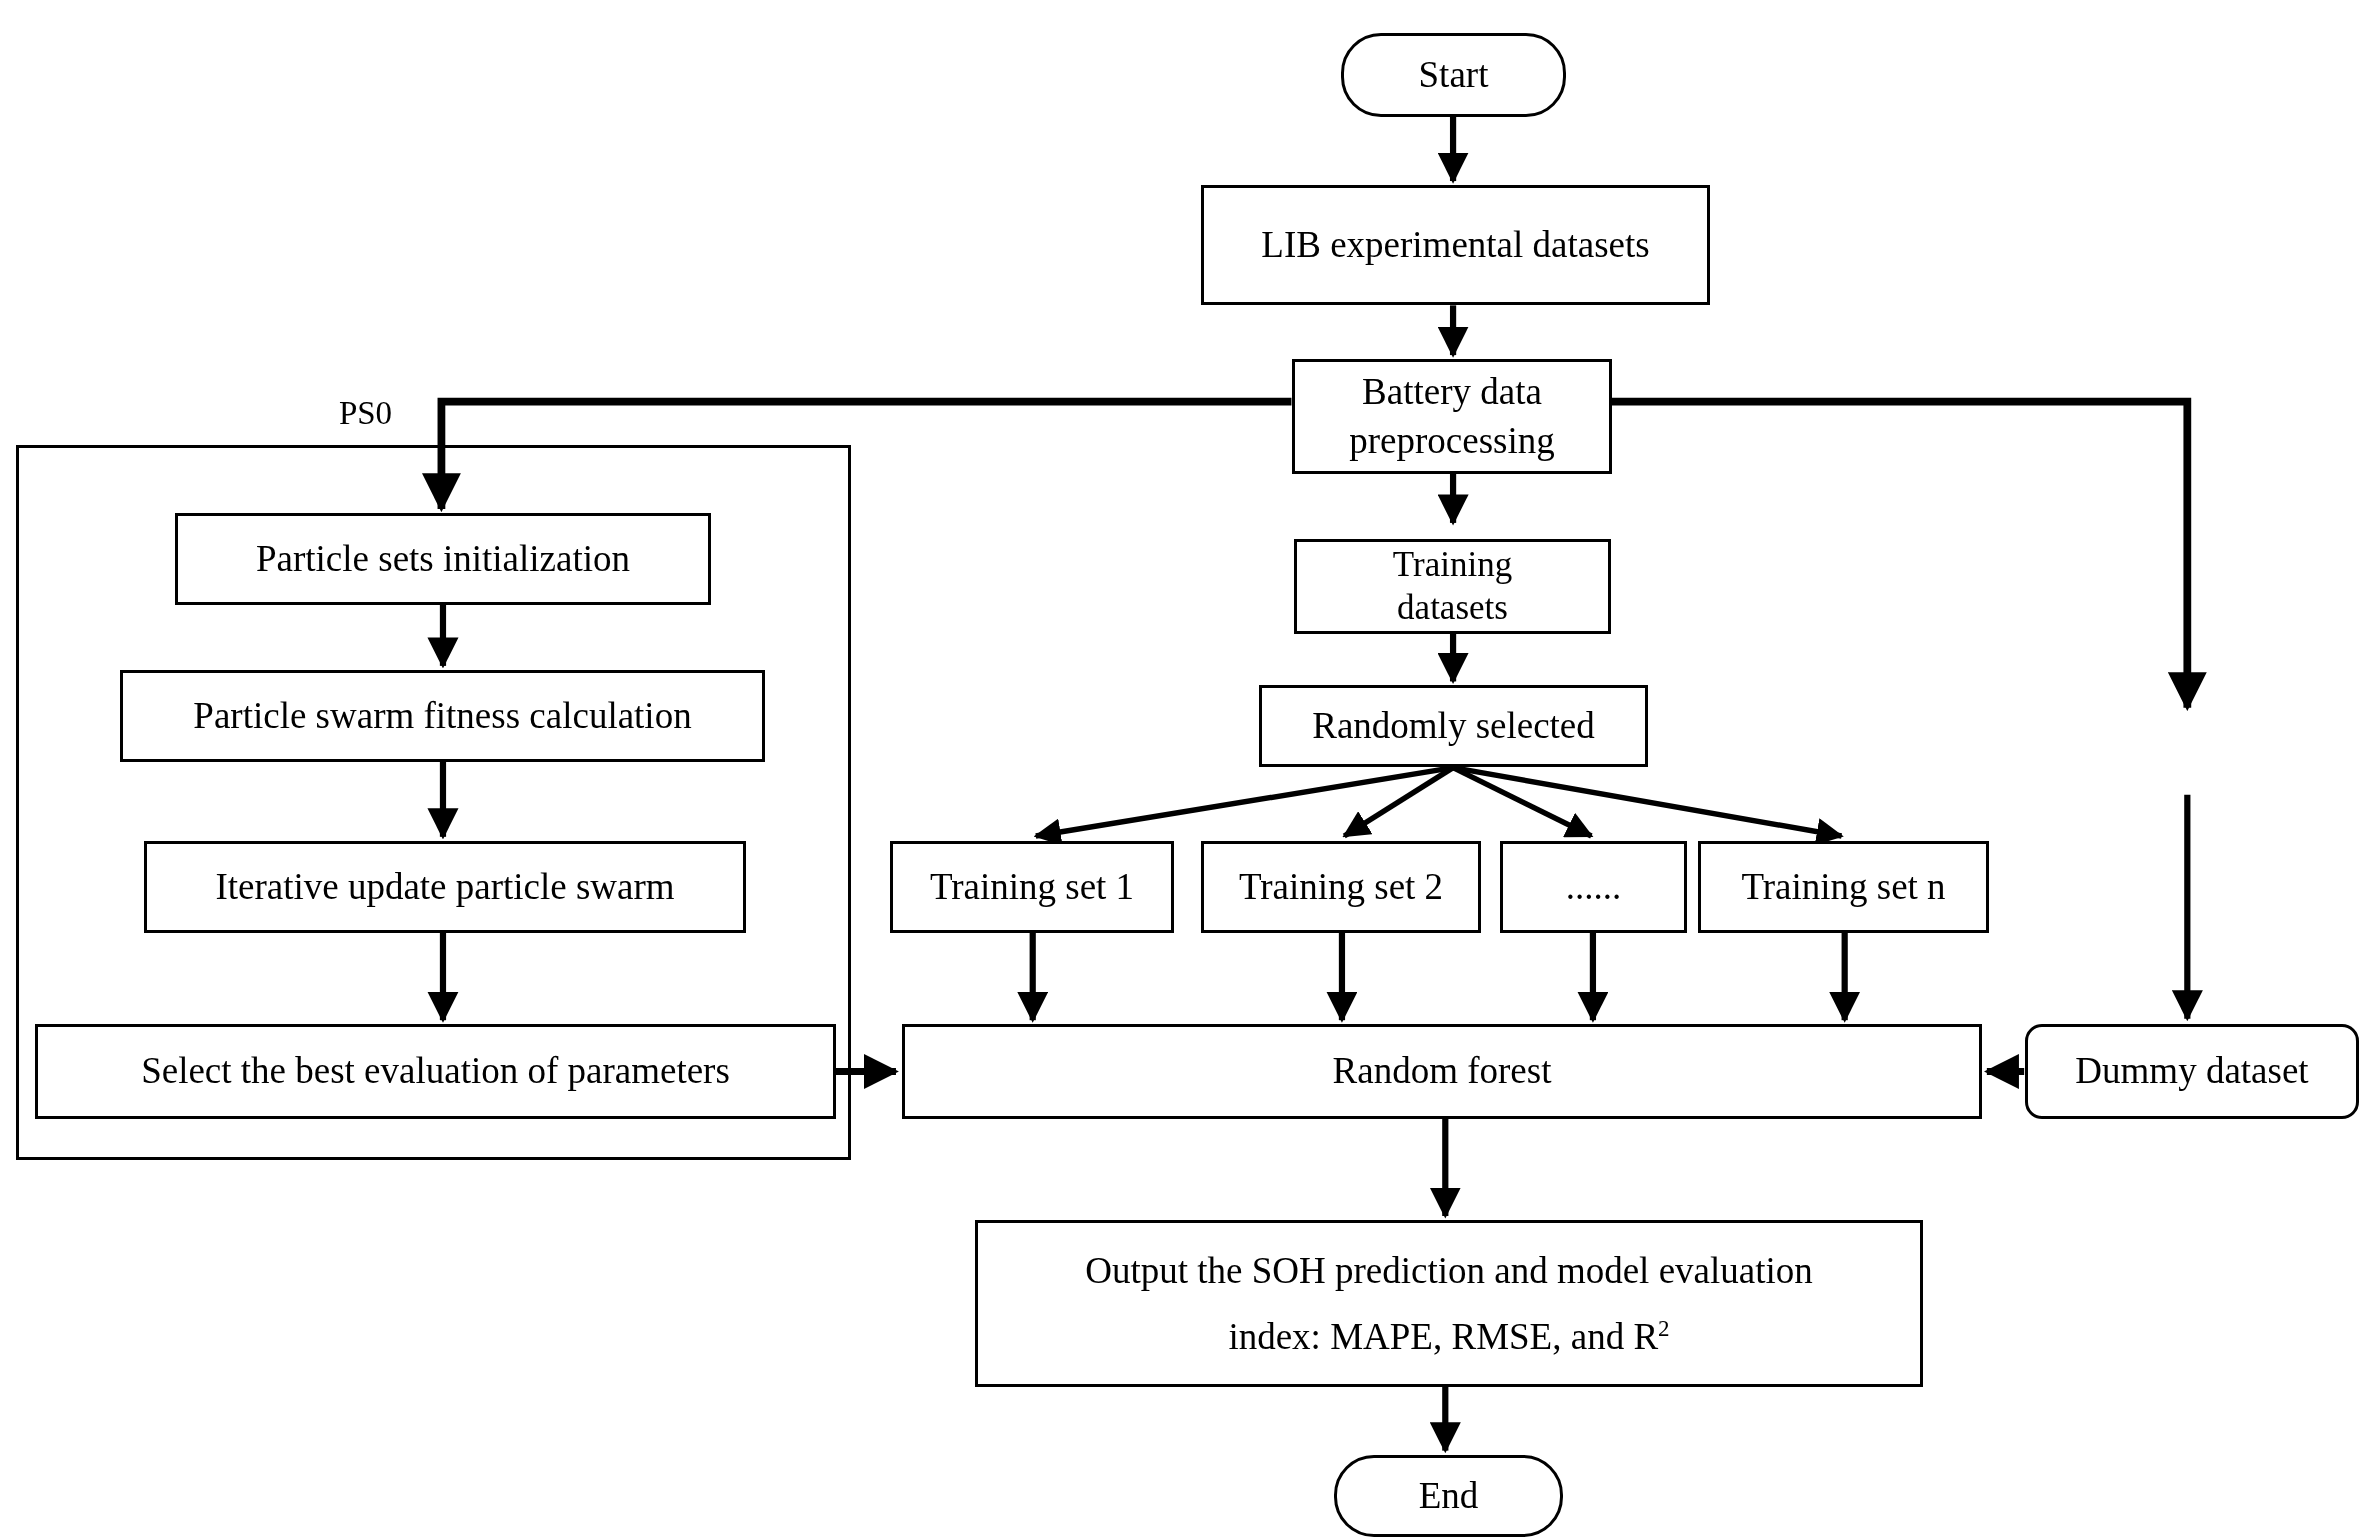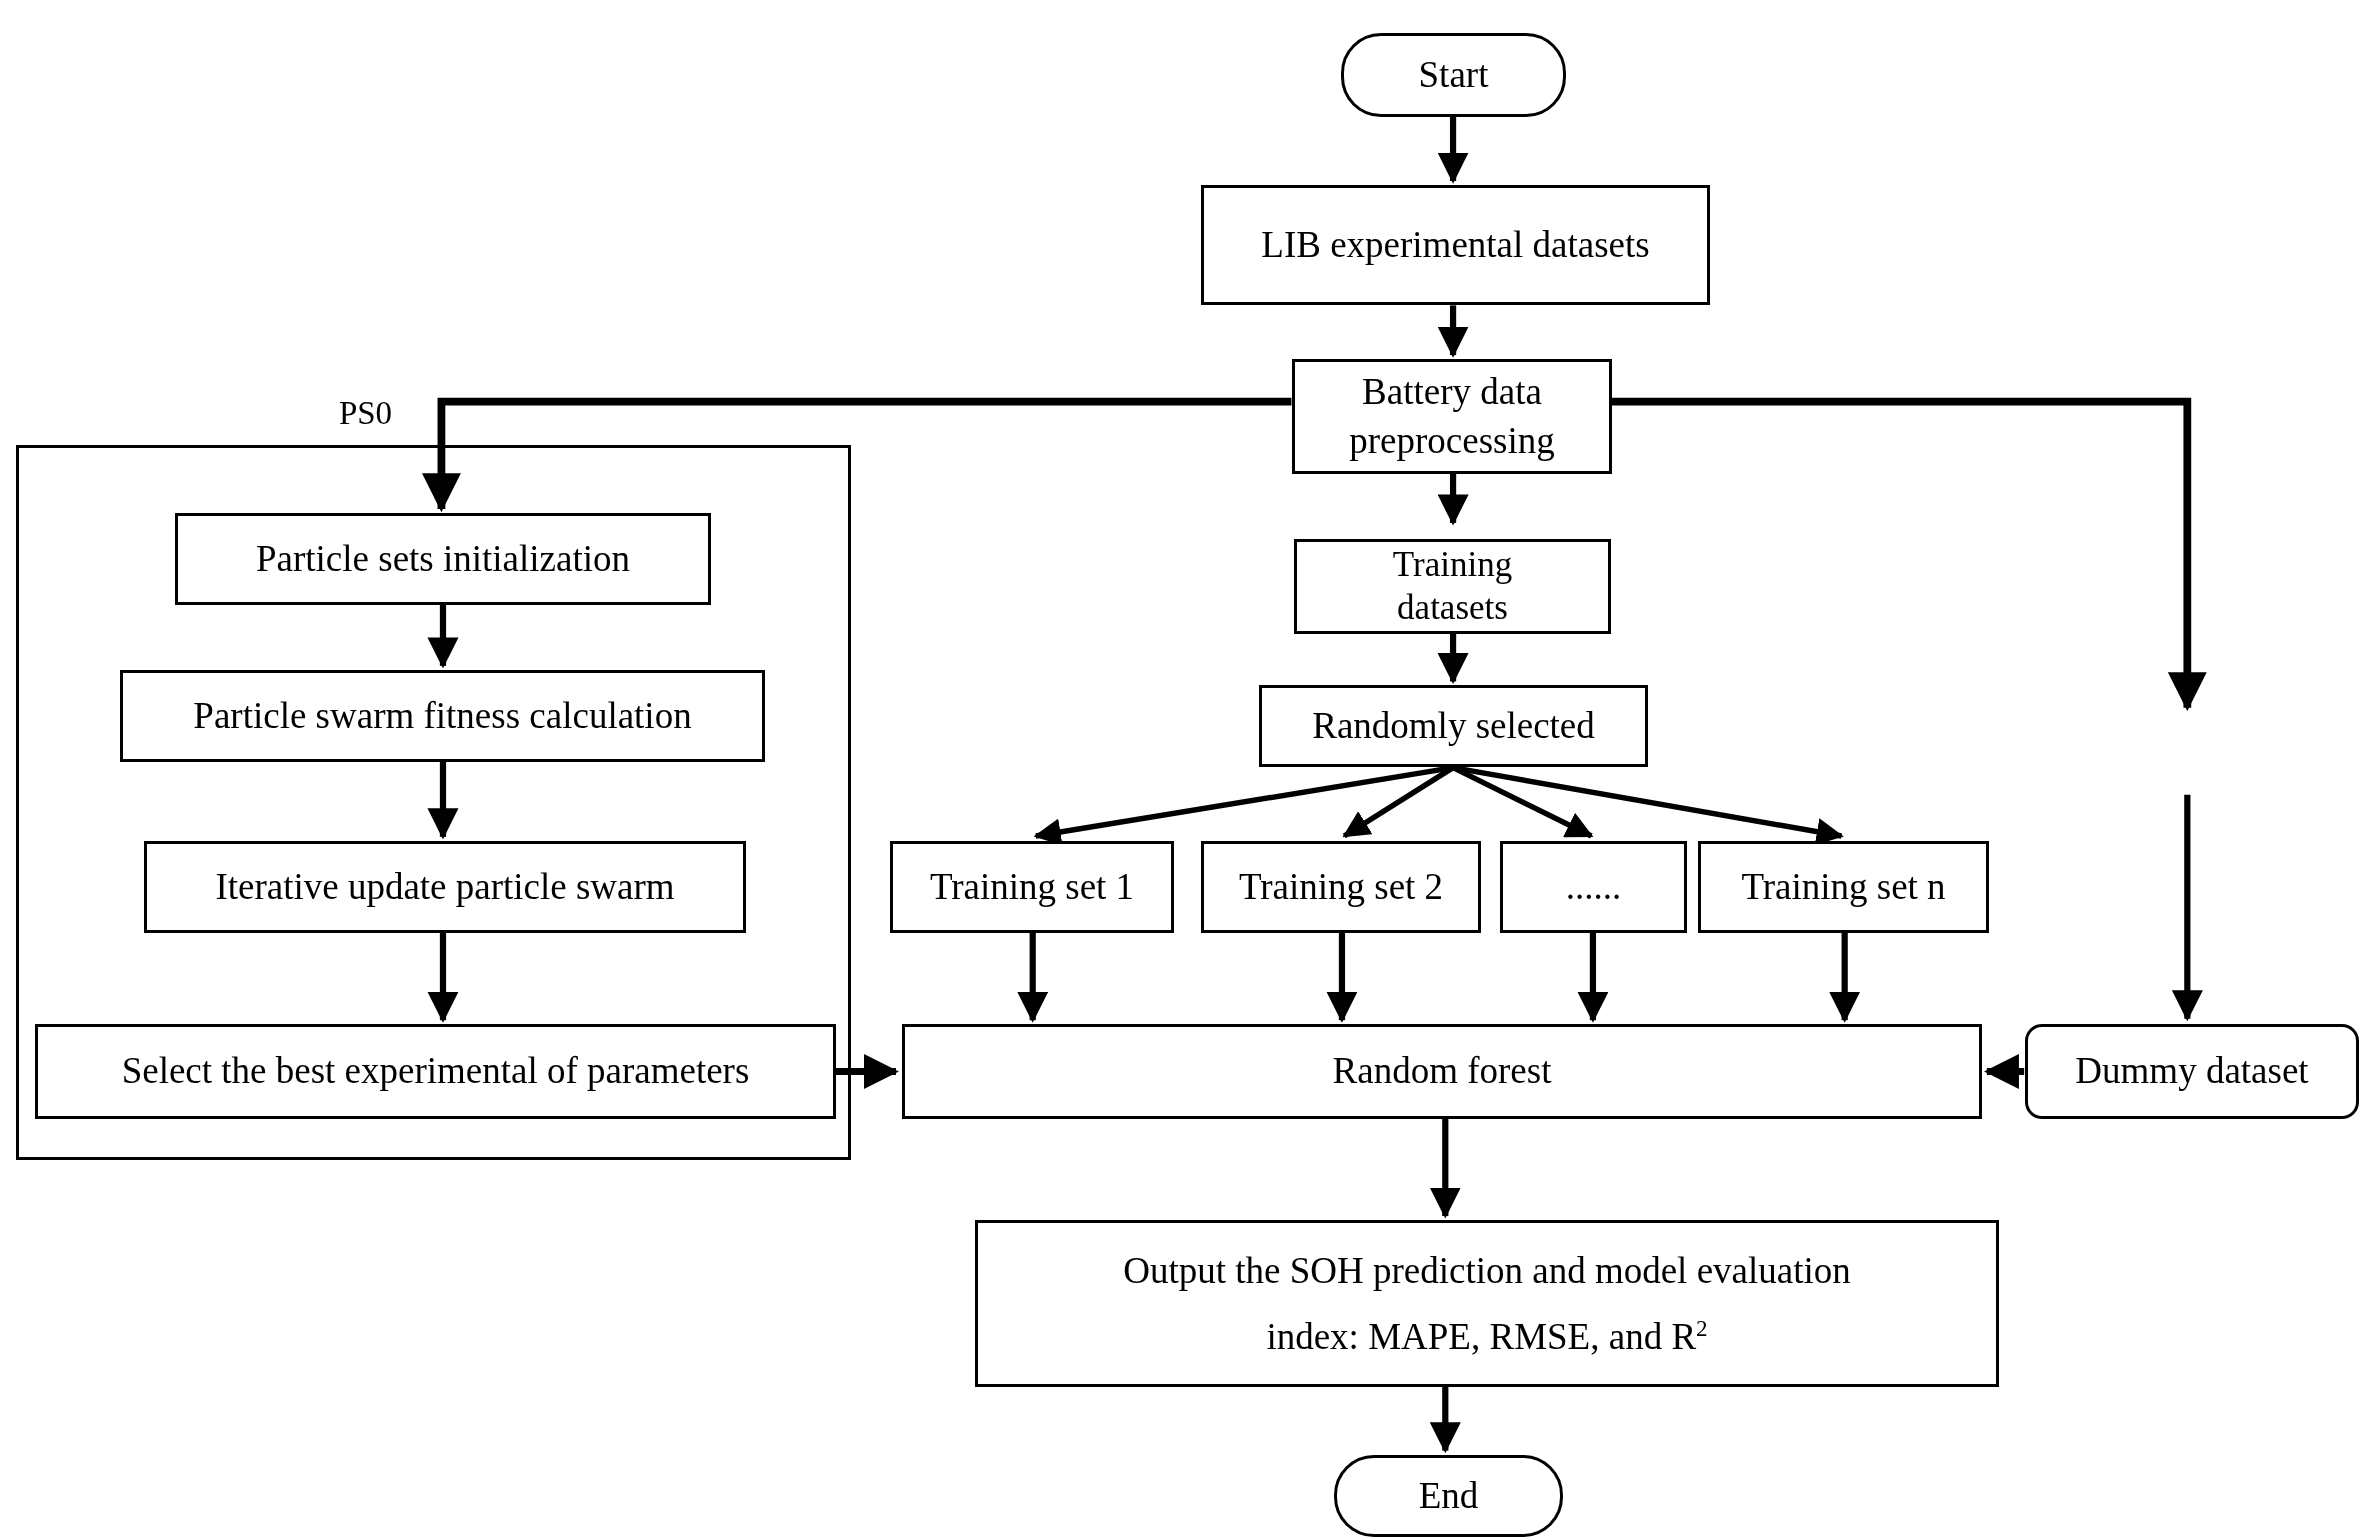--- a/index.html
+++ b/index.html
@@ -138,40 +138,40 @@
     <span>......</span>
   </div>
   <div class="node" style="left:1698px; top:841px; width:291px; height:92px;">
     <span>Training set n</span>
   </div>
 
   <div class="node" style="left:902px; top:1024px; width:1080px; height:95px;">
     <span>Random forest</span>
   </div>
 
-  <div class="node output-box" style="left:975px; top:1220px; width:1024px; height:167px;">
+  <div class="node output-box" style="left:975px; top:1220px; width:948px; height:167px;">
     <span>Output the SOH prediction and model evaluation</span>
     <span><span>index: MAPE, RMSE, and R</span><sup>2</sup></span>
   </div>
 
   <div class="node terminal" style="left:1334px; top:1455px; width:229px; height:82px;">
     <span>End</span>
   </div>
 
   <div class="node" style="left:175px; top:513px; width:536px; height:92px;">
     <span>Particle sets initialization</span>
   </div>
   <div class="node" style="left:120px; top:670px; width:645px; height:92px;">
     <span>Particle swarm fitness calculation</span>
   </div>
   <div class="node" style="left:144px; top:841px; width:602px; height:92px;">
     <span>Iterative update particle swarm</span>
   </div>
   <div class="node" style="left:35px; top:1024px; width:801px; height:95px;">
-    <span>Select the best experimental of parameters</span>
+    <span>Select the best evaluation of parameters</span>
   </div>
 
   <div class="node" style="left:2025px; top:1024px; width:334px; height:95px;border-radius:17px;">
     <span>Dummy dataset</span>
   </div>
 
 </div>
 
 
 </body></html>

